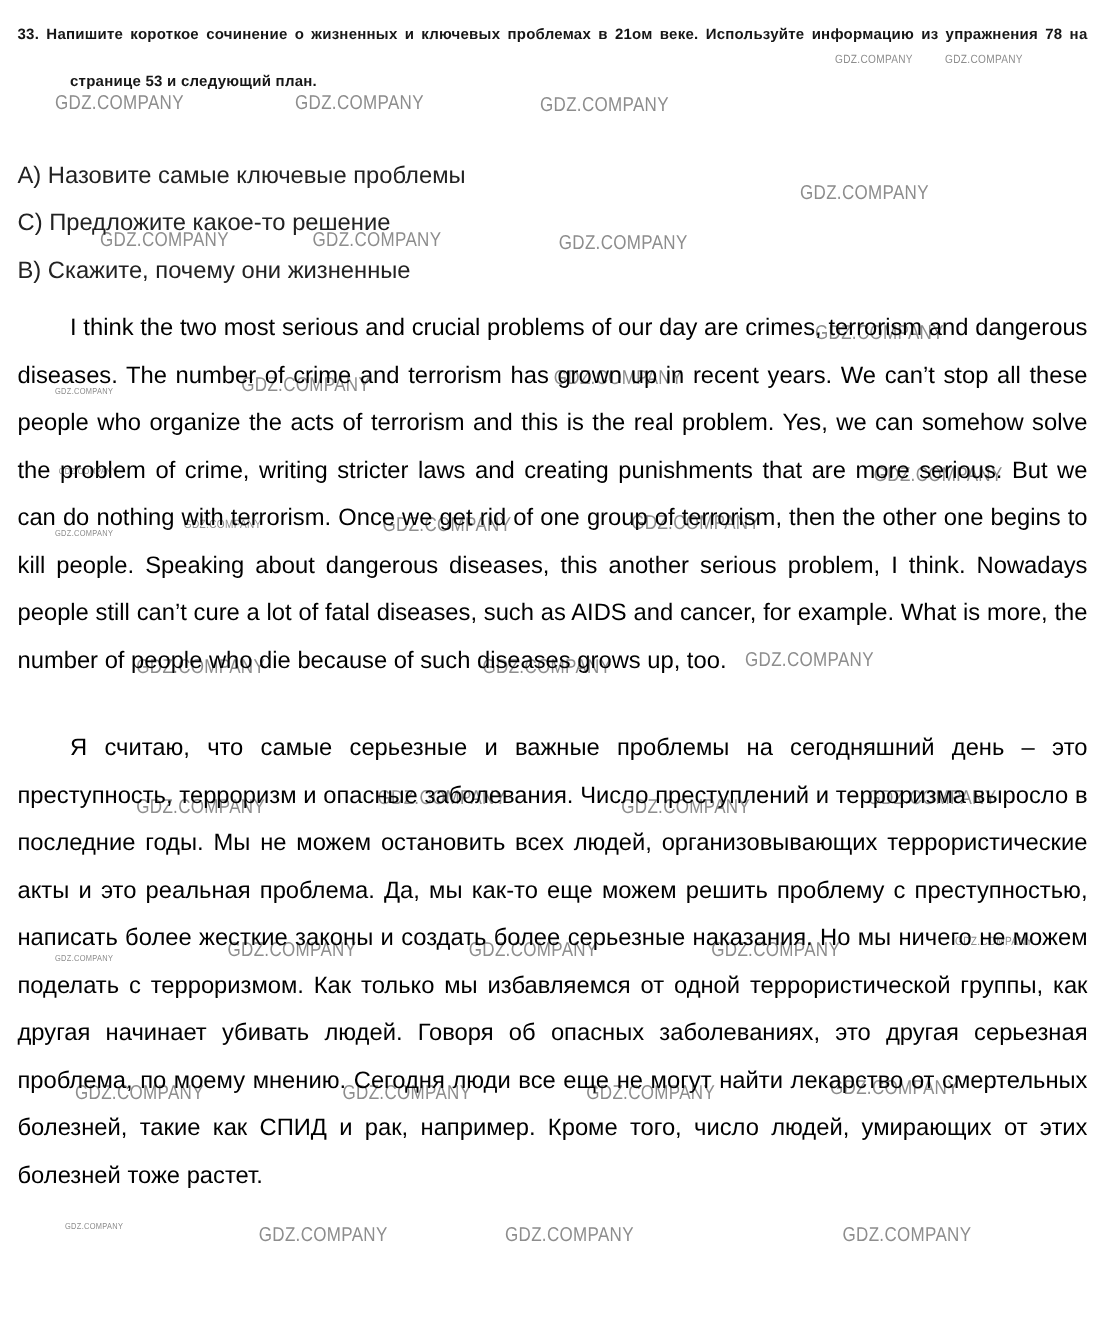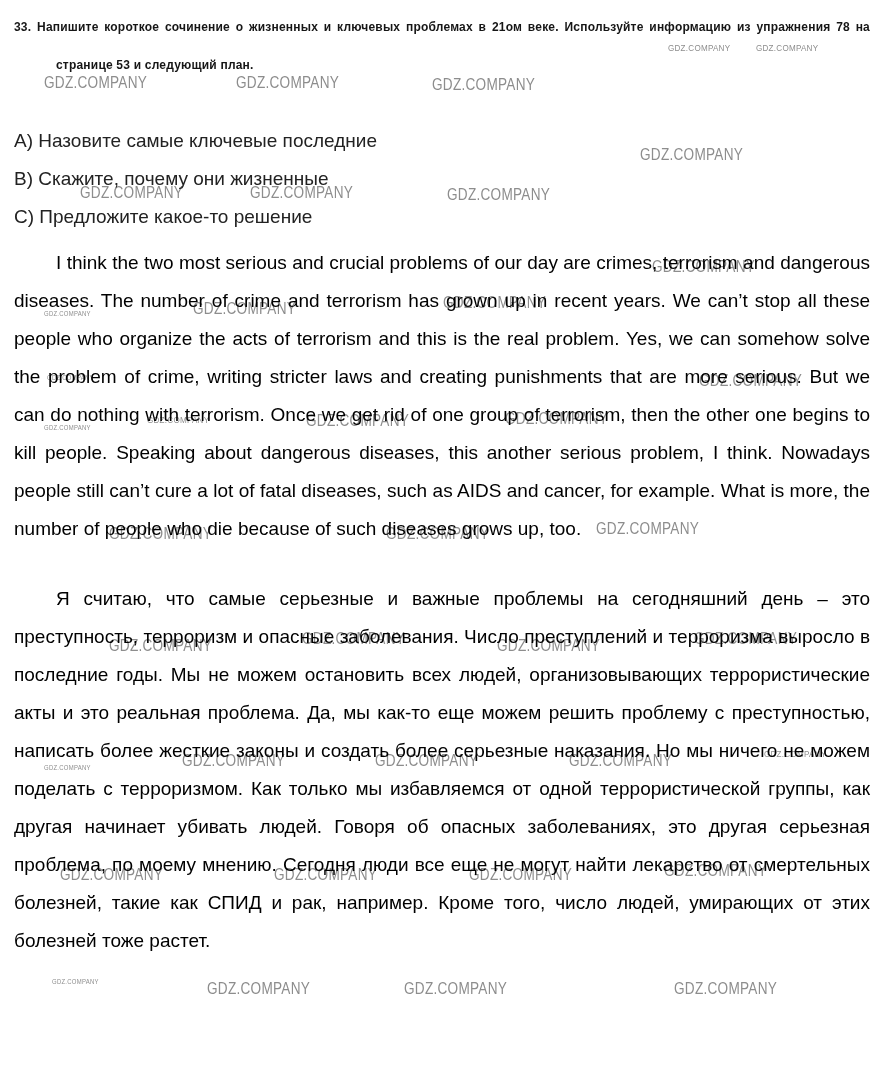--- a/index.html
+++ b/index.html
@@ -122,23 +122,23 @@
       <span class="wm wm-lg" style="left: 207px; top: 980px; color: rgb(141, 141, 141);">GDZ.COMPANY</span>
       <span class="wm wm-lg" style="left: 404px; top: 980px; color: rgb(141, 141, 141);">GDZ.COMPANY</span>
       <span class="wm wm-lg" style="left: 674px; top: 980px; color: rgb(141, 141, 141);">GDZ.COMPANY</span>
     </div>
 
   <div class="content">
 
     <h1 class="task-heading">33. Напишите короткое сочинение о жизненных и ключевых проблемах в 21ом веке. Используйте информацию из упражнения 78 на странице 53 и следующий план.</h1>
 
     <div class="plan">
-      <div class="plan-item">A) Назовите самые ключевые последние</div>
+      <div class="plan-item">A) Назовите самые ключевые проблемы</div>
+      <div class="plan-item">C) Предложите какое-то решение</div>
       <div class="plan-item">B) Скажите, почему они жизненные</div>
-      <div class="plan-item">C) Предложите какое-то решение</div>
     </div>
 
     <p class="essay essay-en">I think the two most serious and crucial problems of our day are crimes, terrorism and dangerous diseases. The number of crime and terrorism has grown up in recent years. We can’t stop all these people who organize the acts of terrorism and this is the real problem. Yes, we can somehow solve the problem of crime, writing stricter laws and creating punishments that are more serious. But we can do nothing with terrorism. Once we get rid of one group of terrorism, then the other one begins to kill people. Speaking about dangerous diseases, this another serious problem, I think. Nowadays people still can’t cure a lot of fatal diseases, such as AIDS and cancer, for example. What is more, the number of people who die because of such diseases grows up, too.</p>
 
     <p class="essay essay-ru">Я считаю, что самые серьезные и важные проблемы на сегодняшний день – это преступность, терроризм и опасные заболевания. Число преступлений и терроризма выросло в последние годы. Мы не можем остановить всех людей, организовывающих террористические акты и это реальная проблема. Да, мы как-то еще можем решить проблему с преступностью, написать более жесткие законы и создать более серьезные наказания. Но мы ничего не можем поделать с терроризмом. Как только мы избавляемся от одной террористической группы, как другая начинает убивать людей. Говоря об опасных заболеваниях, это другая серьезная проблема, по моему мнению. Сегодня люди все еще не могут найти лекарство от смертельных болезней, такие как СПИД и рак, например. Кроме того, число людей, умирающих от этих болезней тоже растет.</p>
 
   </div>
 </div>
 
 </body></html>

